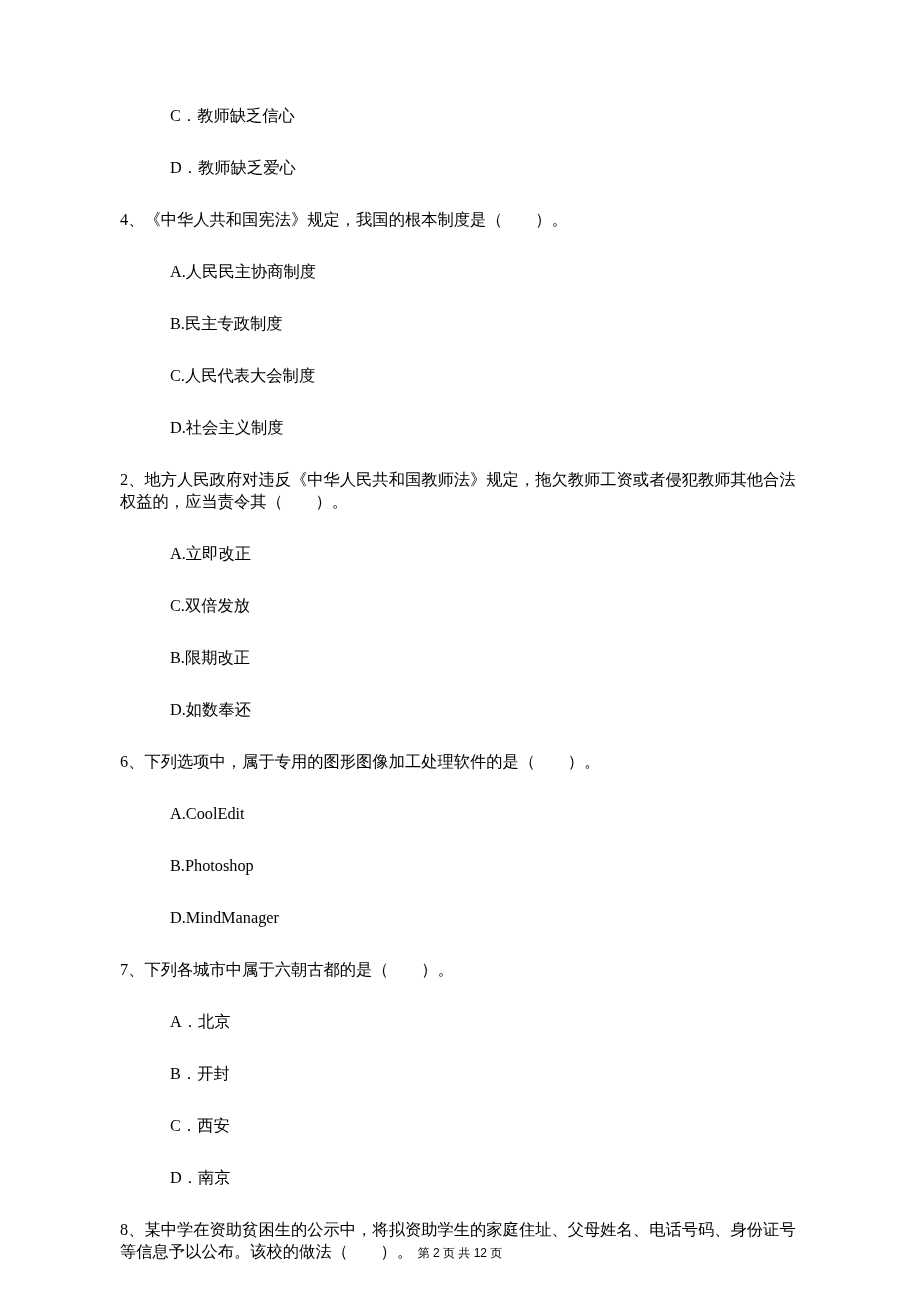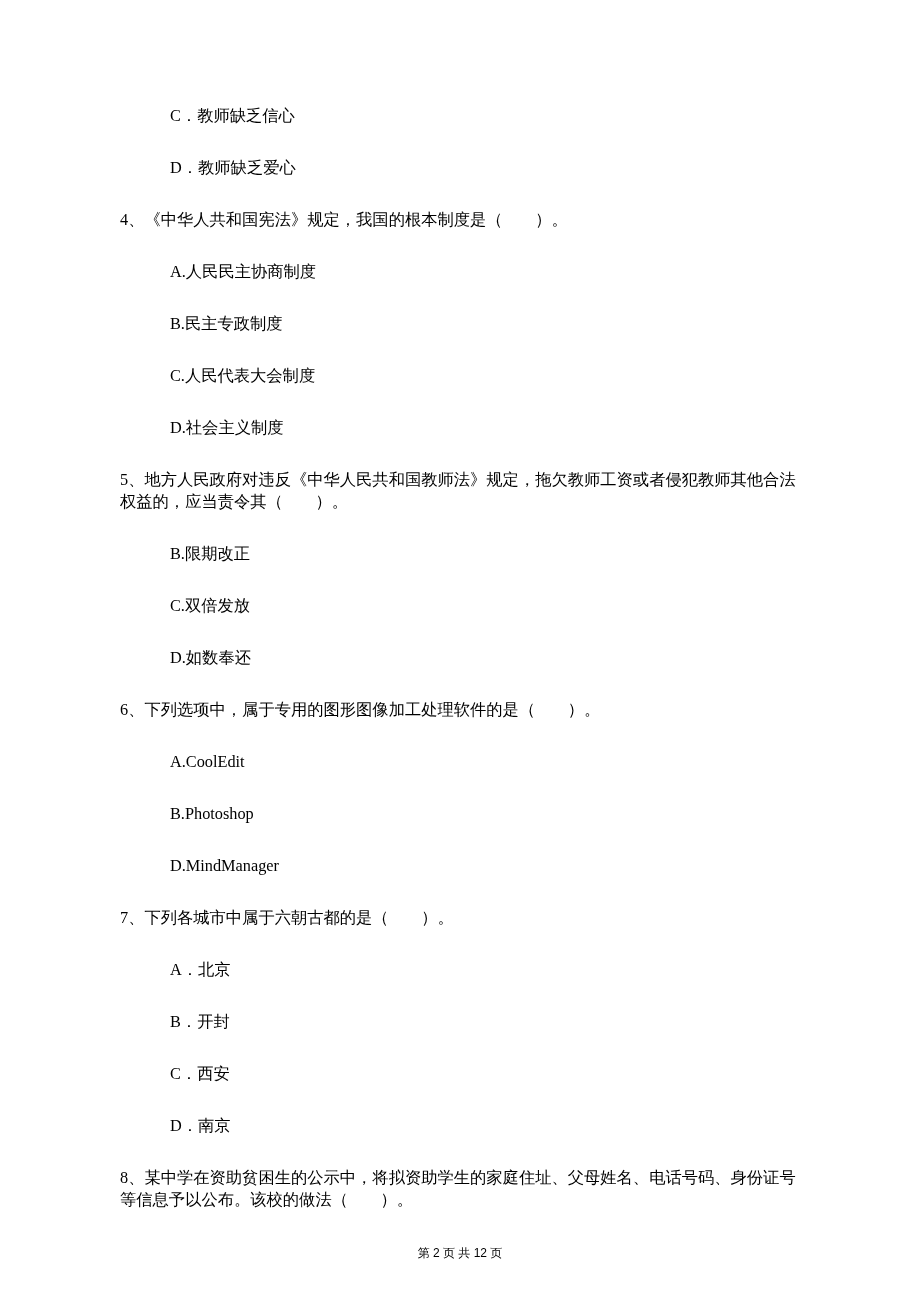--- a/index.html
+++ b/index.html
@@ -46,23 +46,24 @@
 
   <div class="option">C．教师缺乏信心</div>
   <div class="option">D．教师缺乏爱心</div>
 
   <div class="question">4、《中华人共和国宪法》规定，我国的根本制度是（　　）。</div>
   <div class="option">A.人民民主协商制度</div>
   <div class="option">B.民主专政制度</div>
   <div class="option">C.人民代表大会制度</div>
   <div class="option">D.社会主义制度</div>
 
-  <div class="question">5、地方人民政府对违反《中华人民共和国教师法》规定，拖欠教师工资或者侵犯教师其他合法权益的，应当责令其（　　）。</div>
+  <div class="question">2、地方人民政府对违反《中华人民共和国教师法》规定，拖欠教师工资或者侵犯教师其他合法权益的，应当责令其（　　）。</div>
+  <div class="option">A.立即改正</div>
+  <div class="option">C.双倍发放</div>
   <div class="option">B.限期改正</div>
-  <div class="option">C.双倍发放</div>
   <div class="option">D.如数奉还</div>
 
   <div class="question">6、下列选项中，属于专用的图形图像加工处理软件的是（　　）。</div>
   <div class="option">A.CoolEdit</div>
   <div class="option">B.Photoshop</div>
   <div class="option">D.MindManager</div>
 
   <div class="question">7、下列各城市中属于六朝古都的是（　　）。</div>
   <div class="option">A．北京</div>
   <div class="option">B．开封</div>

